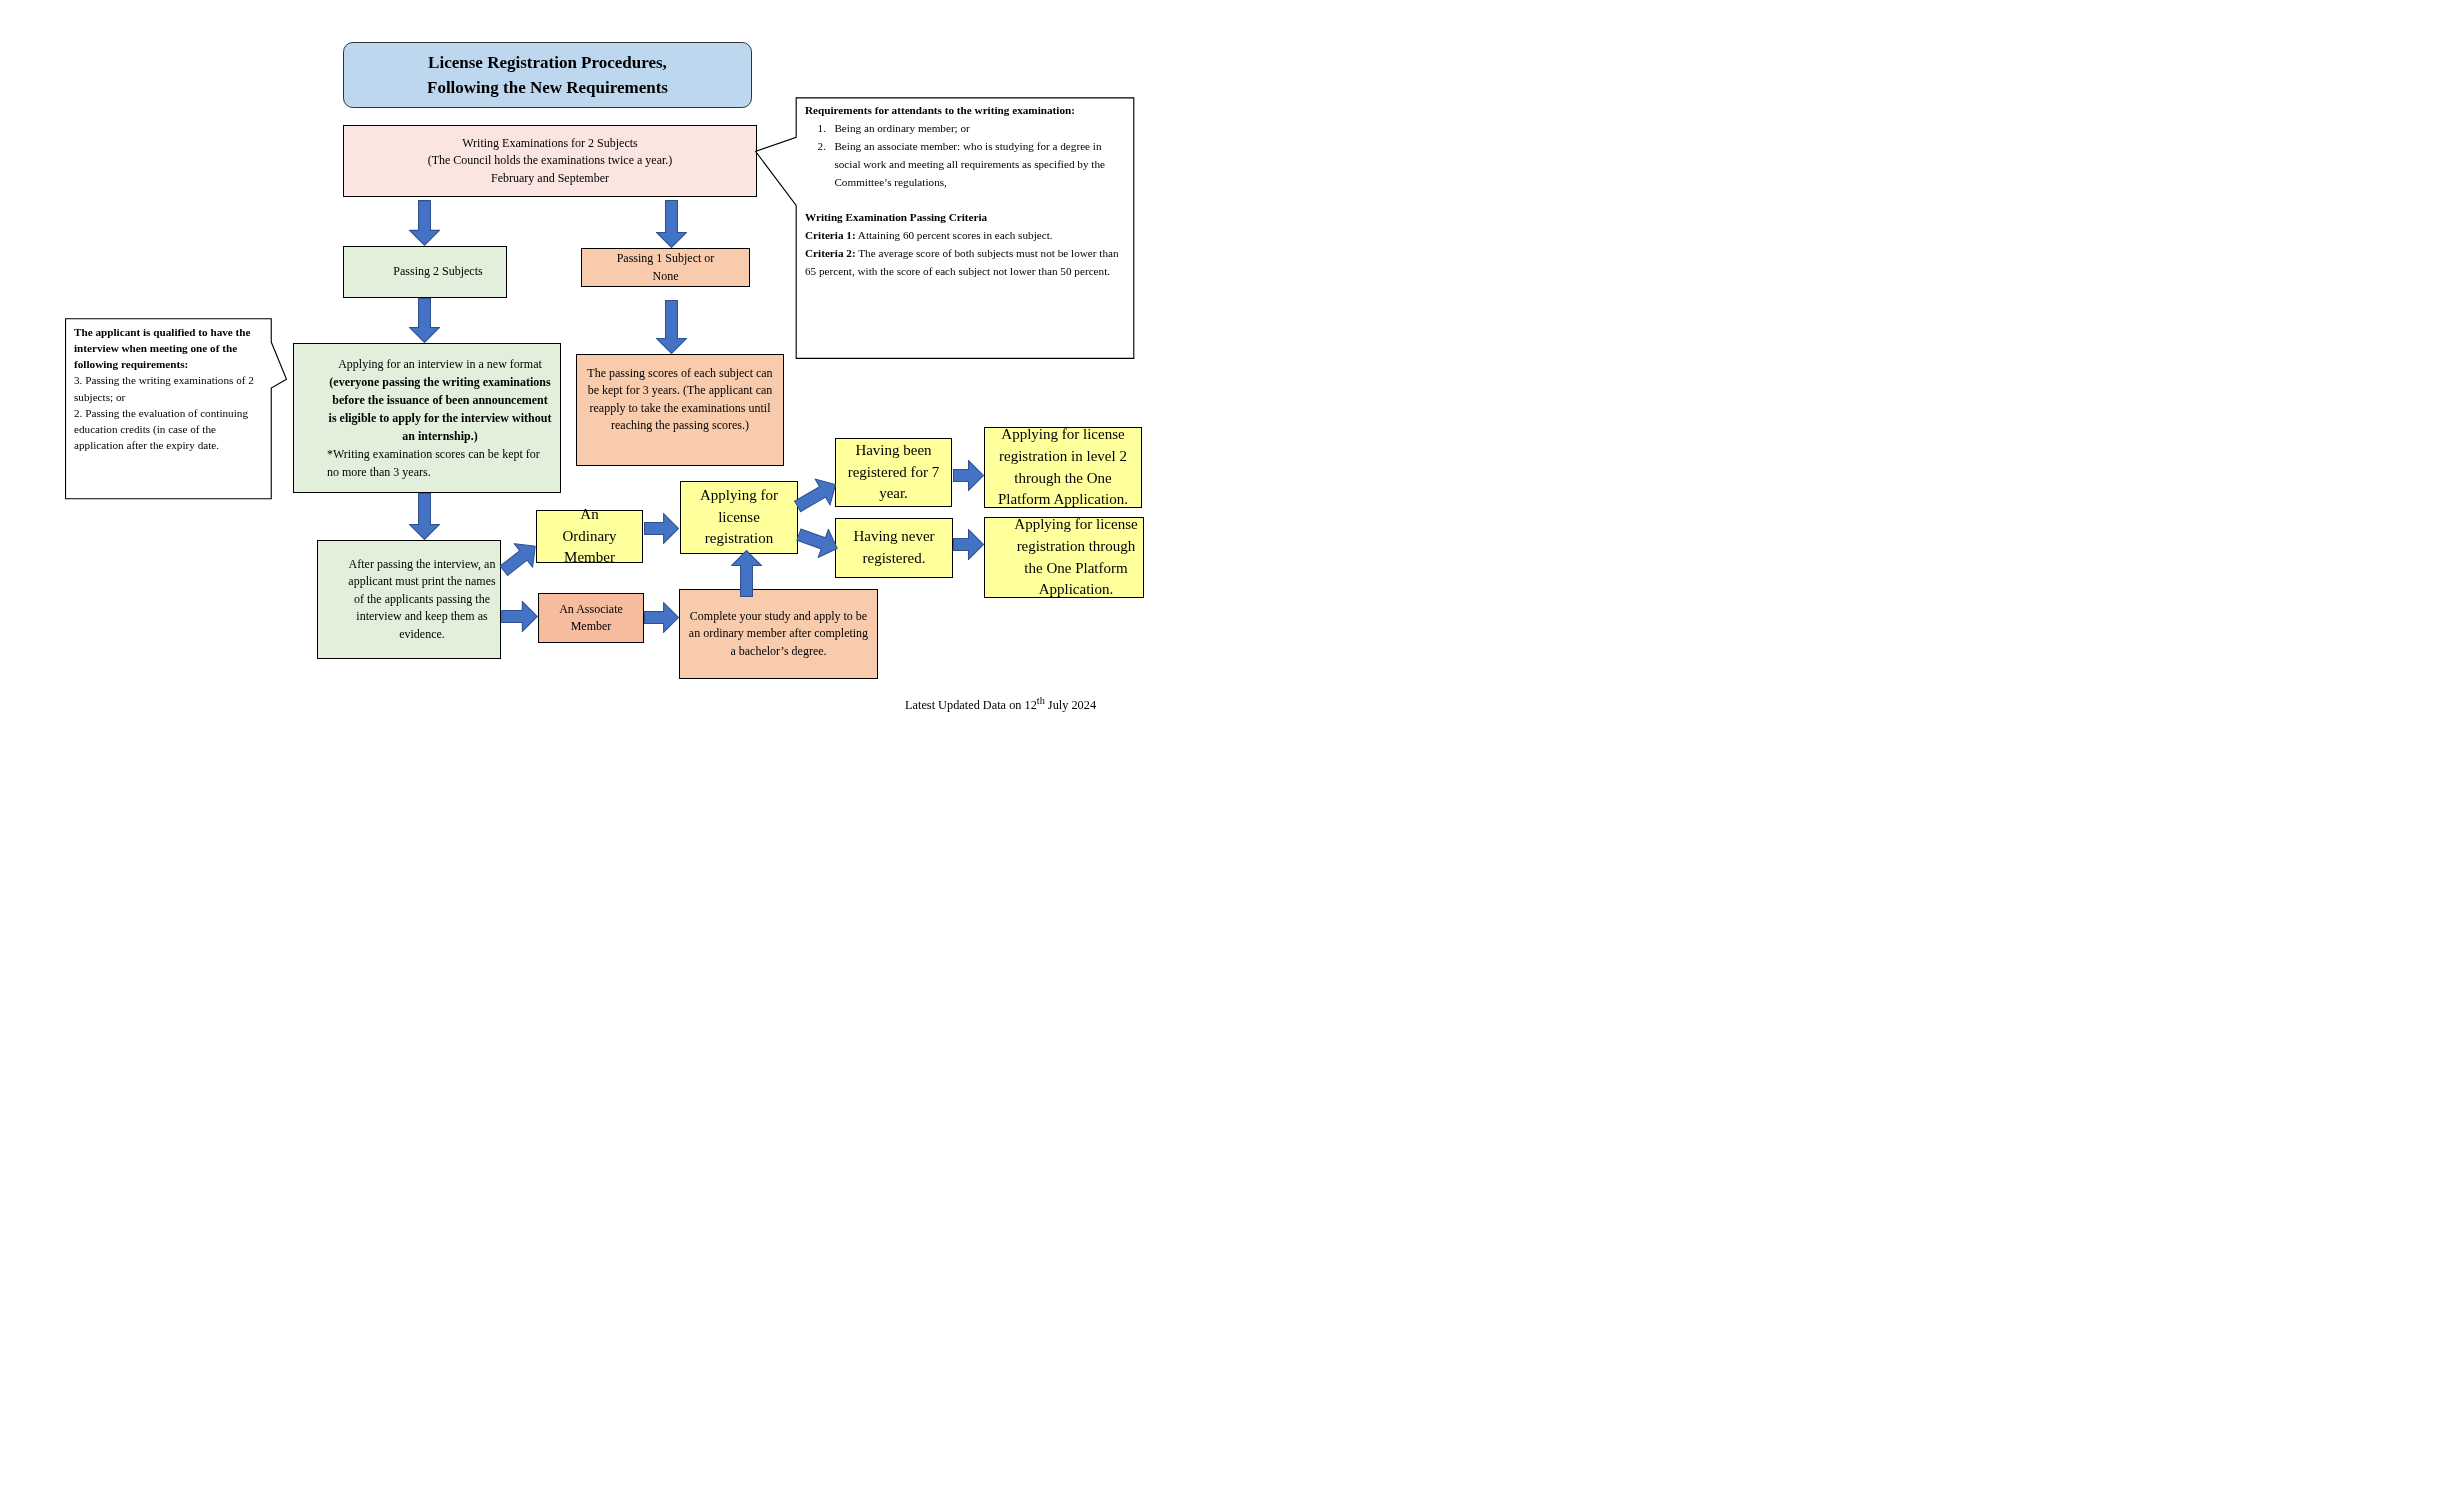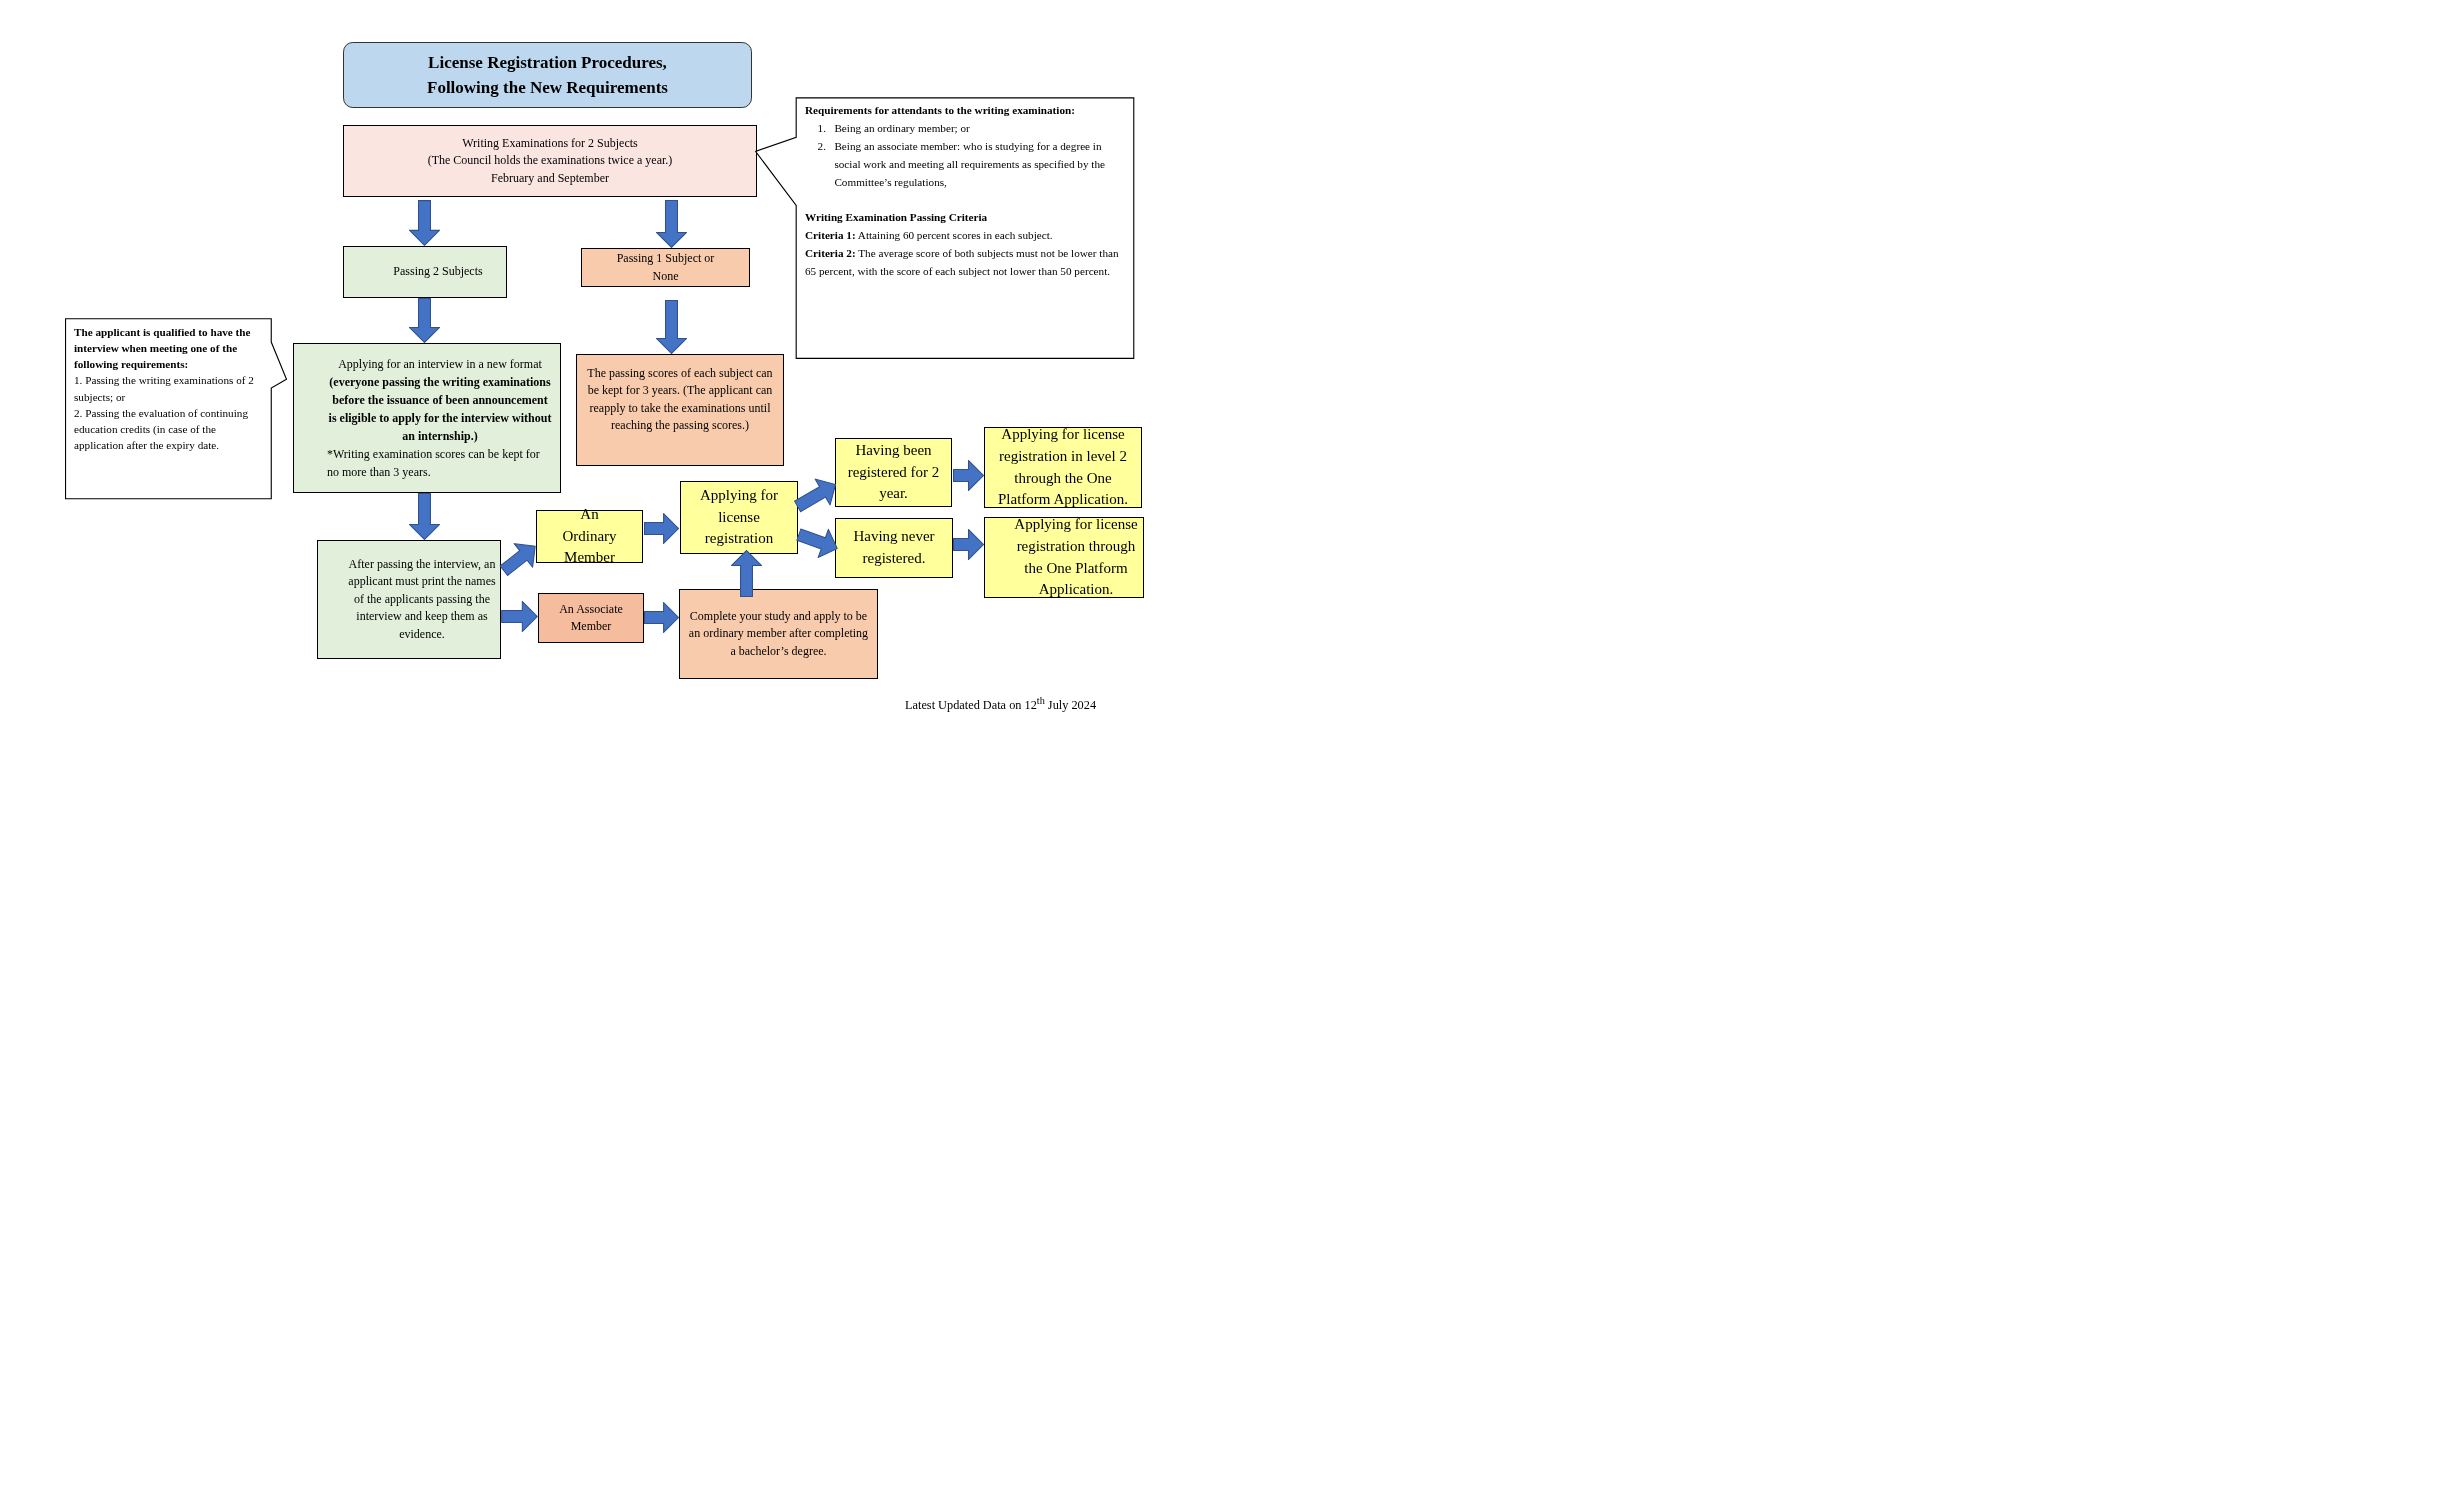--- a/index.html
+++ b/index.html
@@ -73,21 +73,21 @@
     <div class="req-heading">Writing Examination Passing Criteria</div>
     <div><b>Criteria 1:</b><span> Attaining 60 percent scores in each subject.</span></div>
     <div><b>Criteria 2:</b><span> The average score of both subjects must not be lower than 65 percent, with the score of each subject not lower than 50 percent.</span></div>
   </div>
 
   <svg class="abs" style="left:65px; top:318px;" width="225" height="182" viewBox="0 0 321 259">
     <path d="M0.75,0.75 H294.25 V34 L316,87 L294.25,99.5 V257.5 H0.75 Z" fill="#ffffff" stroke="#000000" stroke-width="1.6"></path>
   </svg>
   <div class="callout-text qual-text" style="left:74px; top:324px; width:191px;">
     <span class="qh">The applicant is qualified to have the interview when meeting one of the following requirements:</span>
-    <div>1. Passing the writing examinations of 2 subjects; or</div>
+    <div>3. Passing the writing examinations of 2 subjects; or</div>
     <div>2. Passing the evaluation of continuing education credits (in case of the application after the expiry date.</div>
   </div>
 
   <div class="box green" style="left:343px; top:246px; width:164px; height:52px;">
     <span>Passing 2 Subjects</span>
   </div>
 
   <div class="box salmon" style="left:581px; top:248px; width:169px; height:39px;text-align:center;">
     <span style="max-width:126px; display:inline-block;">Passing 1 Subject or None</span>
   </div>
@@ -119,21 +119,21 @@
 
   <div class="box yellow" style="left:680px; top:481px; width:118px; height:73px;">
     <span style="max-width:84px; display:inline-block;">Applying for license registration</span>
   </div>
 
   <div class="box salmon" style="left:679px; top:589px; width:199px; height:90px;">
     <span style="max-width:183px; display:inline-block;">Complete your study and apply to be an ordinary member after completing a bachelor’s degree.</span>
   </div>
 
   <div class="box yellow" style="left:835px; top:438px; width:117px; height:69px;">
-    <span style="max-width:95px; display:inline-block;">Having been registered for 2 year.</span>
+    <span style="max-width:95px; display:inline-block;">Having been registered for 7 year.</span>
   </div>
 
   <div class="box yellow" style="left:835px; top:518px; width:118px; height:60px;">
     <span style="max-width:84px; display:inline-block;">Having never registered.</span>
   </div>
 
   <div class="box yellow" style="left:984px; top:427px; width:158px; height:81px;">
     <span style="max-width:140px; display:inline-block;">Applying for license registration in level 2 through the One Platform Application.</span>
   </div>
 

